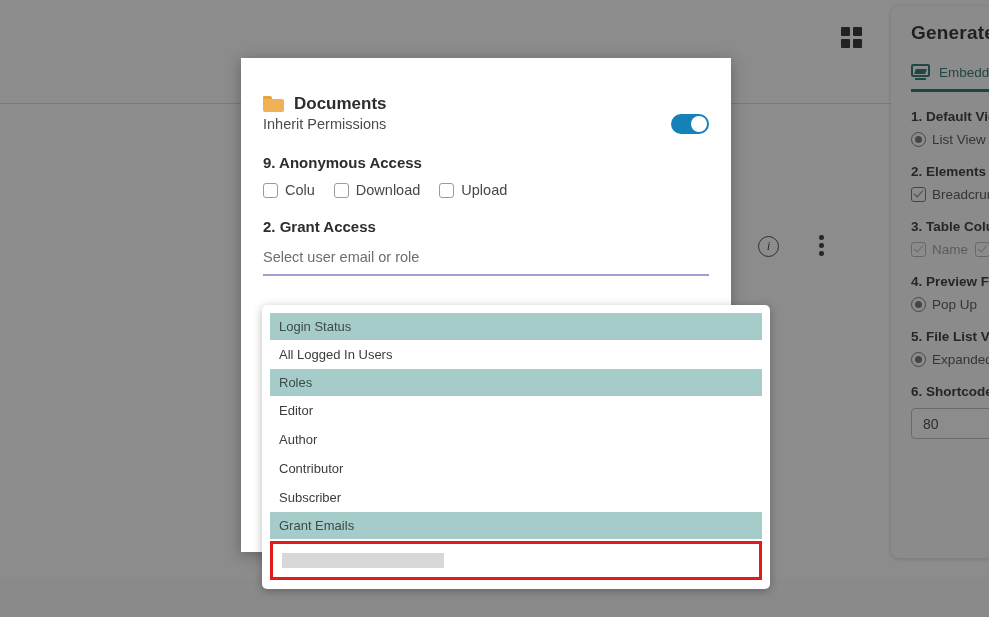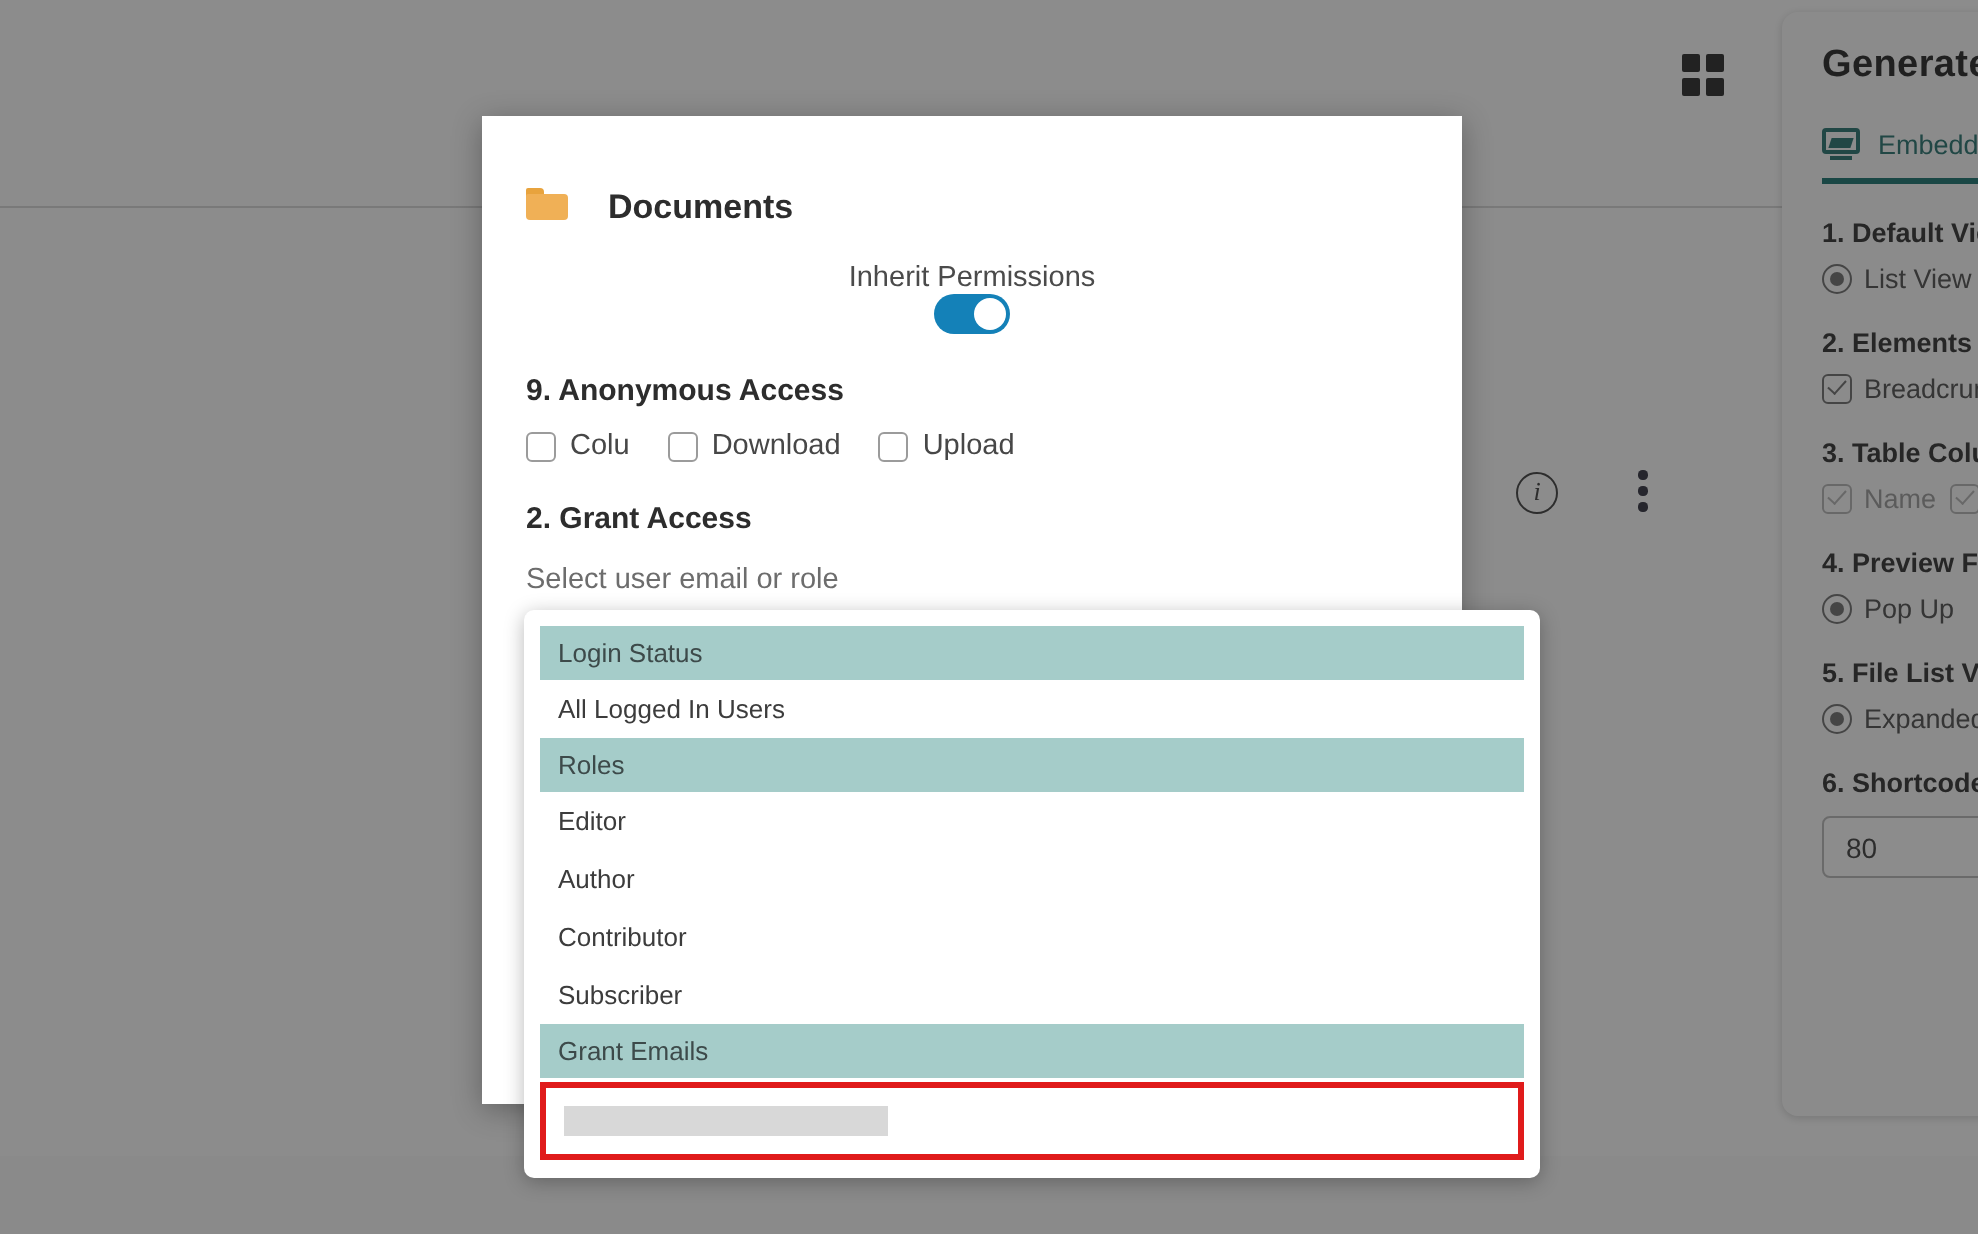--- a/index.html
+++ b/index.html
@@ -251,22 +251,22 @@
     font-weight: bold;
     color: #e60000;
     line-height: 1;
     cursor: pointer;
     padding: 2px 4px;
     margin-top: 2px;
   }
   .folder-row {
     margin-top: 14px;
     display: flex;
-    align-items: flex-start;
-    gap: 20px;
+    align-items: center;
+    gap: 10px;
   }
   .folder-icon {
     position: relative;
     width: 21px; height: 16px;
     flex: 0 0 auto;
   }
   .folder-icon .tab {
     position: absolute;
     left: 0; top: 0;
     width: 9px; height: 4px;
@@ -280,25 +280,23 @@
     background: #f0b056;
     border-radius: 1px 2px 2px 2px;
   }
   .folder-name {
     font-size: 17px;
     font-weight: bold;
     color: #2d2d2d;
   }
 
   .inherit-row {
-    margin-top: 17px;
     display: flex;
     align-items: center;
     justify-content: space-between;
-    flex-direction: column;
   }
   .inherit-label {
     font-size: 14.5px;
     color: #4b4b4b;
   }
   .toggle {
     width: 38px; height: 20px;
     border-radius: 11px;
     background: #1481b8;
     position: relative;

